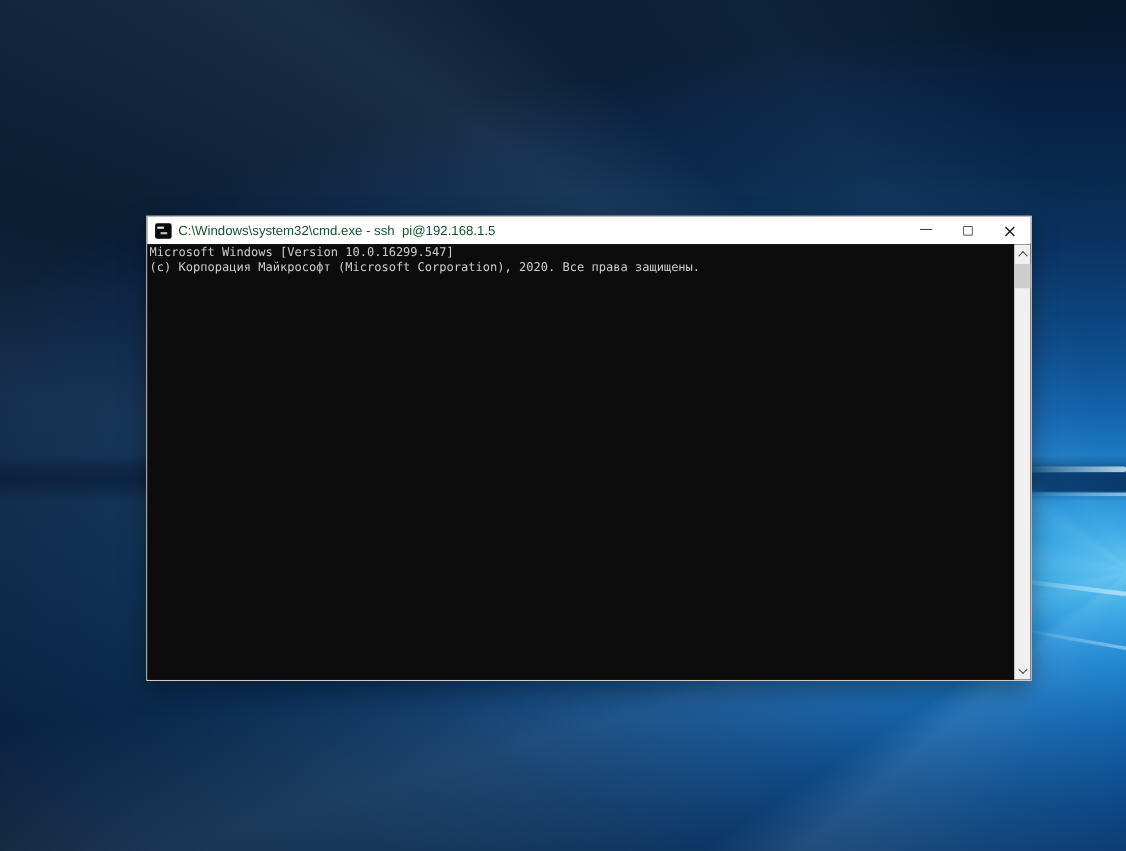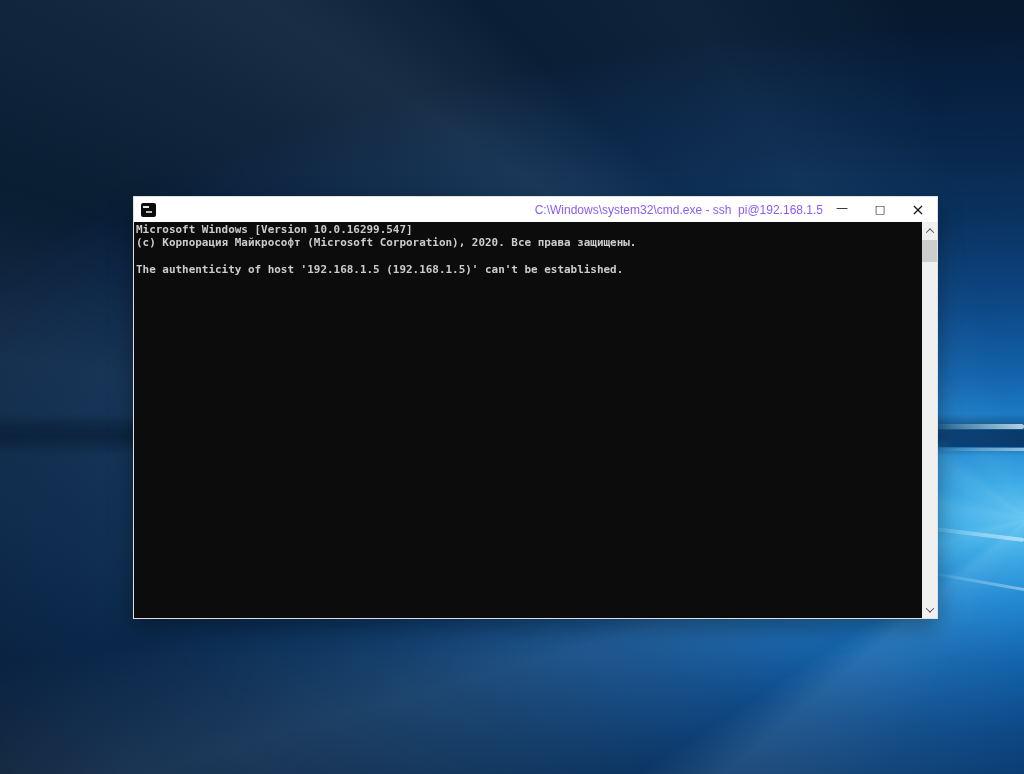--- a/index.html
+++ b/index.html
@@ -59,34 +59,34 @@
     padding-left:7px; user-select:none;
   }
   .cmd-icon {
     width:15px; height:14px; background:#0a0a0a; border-radius:2px;
     position:relative; flex:0 0 auto;
   }
   .cmd-icon i { position:absolute; display:block; background:#e8e8e8; }
   .cmd-icon .g1 { left:2px; top:3px; width:6px; height:2px; }
   .cmd-icon .g2 { left:5px; top:8px; width:6px; height:2px; background:#bdbdbd; }
   .title {
-    margin-left:6px; font-size:12px; color:#8b5cf6; white-space:pre;
-    overflow:hidden; flex:1 1 auto;text-align:right;
+    margin-left:6px; font-size:12px; color:#14532d; white-space:pre;
+    overflow:hidden; flex:1 1 auto;
   }
   .controls { display:flex; height:25px; flex:0 0 auto; }
   .ctrl {
     width:38px; height:25px; display:flex; align-items:center; justify-content:center;
     background:transparent; border:none; color:#1a1a1a; cursor:default;
     font-family:"DejaVu Sans", sans-serif;
   }
   .ctrl.min span { font-size:12px; line-height:10px; transform:translateY(-2px); }
   .ctrl.max span { font-size:11px; }
   .ctrl.close span { font-size:16px; }
 
-  .console { position:relative; height:396px; background:#0c0c0c; overflow:hidden;font-weight:bold; }
+  .console { position:relative; height:396px; background:#0c0c0c; overflow:hidden; }
   .term-text {
     position:absolute; left:0; top:0; right:15px; bottom:0;
     padding:1px 0 0 2px;
   }
   .tline {
     font-family:"DejaVu Sans Mono", monospace; font-size:10.95px;
     line-height:13.35px; color:#cccccc; white-space:pre;
   }
   .cursor {
     display:inline-block; width:7px; height:12px; vertical-align:text-bottom;
@@ -134,21 +134,20 @@
         <span>×</span>
       </button>
     </div>
   </div>
 
   <div class="console">
     <div class="term-text">
         <div class="tline">Microsoft Windows [Version 10.0.16299.547]</div>
         <div class="tline">(c) Корпорация Майкрософт (Microsoft Corporation), 2020. Все права защищены.</div>
         <div class="tline"> </div>
-        <div class="tline">The authenticity of host '192.168.1.5 (192.168.1.5)' can't be established.</div>
       </div>
     <div class="scrollbar">
       <div class="sb-btn up">
         <div class="chev up"></div>
       </div>
       <div class="sb-thumb"></div>
       <div class="sb-btn down">
         <div class="chev down"></div>
       </div>
     </div>

